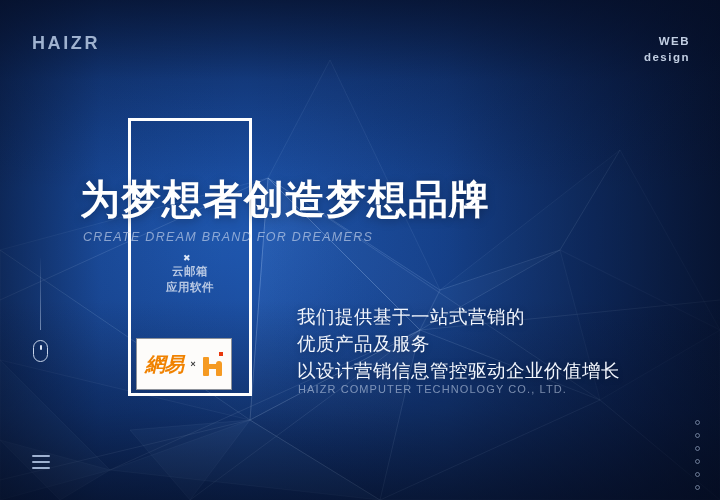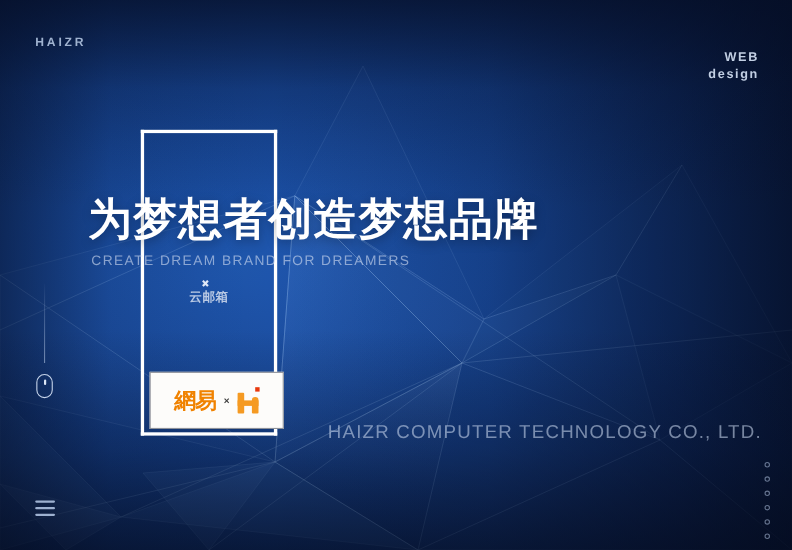--- a/index.html
+++ b/index.html
@@ -32,36 +32,35 @@
   }
   #poly {
     position: absolute;
     inset: 0;
   }
   
   .brand {
     position: absolute;
     left: 32px;
     top: 33px;
-    font-size: 11px;
+    font-size: 18px;
     font-weight: bold;
     letter-spacing: 2.6px;
     color: #9fb2cf;
   }
   .webdesign {
     position: absolute;
     right: 30px;
     top: 33px;
     text-align: right;
     line-height: 16px;
     font-size: 11.5px;
     font-weight: bold;
     letter-spacing: 1.5px;
     color: #c2cfe3;
-    margin-top: 11px;
   }
   
   .rail-line {
     position: absolute;
     left: 40px;
     top: 258px;
     width: 1px;
     height: 72px;
     background: linear-gradient(180deg, rgba(190,208,236,0.02), rgba(190,208,236,0.55));
   }
@@ -152,20 +151,21 @@
     white-space: nowrap;
   }
   .subhead {
     position: absolute;
     left: 83px;
     top: 230px;
     font-size: 12.5px;
     letter-spacing: 1.3px;
     color: rgba(208,220,240,0.62);
     white-space: nowrap;
+    font-style: italic;
   }
   
   .svc-mark {
     position: absolute;
     left: 183px;
     top: 253px;
     font-size: 9px;
     font-weight: bold;
     color: #dfe8f7;
   }
@@ -181,29 +181,30 @@
     font-weight: bold;
     line-height: 15.6px;
     letter-spacing: 0.5px;
     color: #b9c9e4;
   }
   
   .logo-card {
     position: absolute;
     left: 136px;
     top: 338px;
-    width: 122px;
+    width: 96px;
     height: 52px;
     background: #fdfcfa;
     border: 1.5px solid #8d9199;
     box-sizing: border-box;
     display: flex;
     align-items: center;
     justify-content: center;
     gap: 7px;
+    font-style: italic;
   }
   .netease {
     font-size: 20px;
     font-weight: bold;
     letter-spacing: -1px;
     color: #f08200;
     font-family: "DejaVu Sans", sans-serif;
     line-height: 1;
   }
   .logo-x {
@@ -243,21 +244,21 @@
     line-height: 27px;
     color: #f2f6fd;
     letter-spacing: 0.5px;
     white-space: nowrap;
     text-shadow: 0 1px 6px rgba(0,0,0,0.28);
   }
   .company-en {
     position: absolute;
     left: 298px;
     top: 383px;
-    font-size: 17px;
+    font-size: 11px;
     letter-spacing: 1.1px;
     color: rgba(200,214,236,0.58);
     white-space: nowrap;
   }
 </style>
 </head>
 <body>
 
 <div id="stage">
 
@@ -342,28 +343,34 @@
     <div class="f-right"></div>
     <div class="f-bottom"></div>
   </div>
 
   <div class="headline">为梦想者创造梦想品牌</div>
   <div class="subhead">CREATE DREAM BRAND FOR DREAMERS</div>
 
   <div class="svc-mark">✖</div>
   <div class="svc-list">
     <div>云邮箱</div>
+    <div>应用软件</div>
   </div>
 
   <div class="logo-card">
     <span class="netease">網易</span>
     <span class="logo-x">×</span>
     <span class="hmark">
       <span class="h-left"></span>
       <span class="h-bar"></span>
       <span class="h-right"></span>
       <span class="h-dot"></span>
     </span>
   </div>
 
+  <div class="body-copy">
+    <div class="line">我们提供基于一站式营销的</div>
+    <div class="line">优质产品及服务</div>
+    <div class="line">以设计营销信息管控驱动企业价值增长</div>
+  </div>
   <div class="company-en">HAIZR  COMPUTER TECHNOLOGY CO., LTD.</div>
 
 </div>
 
 </body></html>

